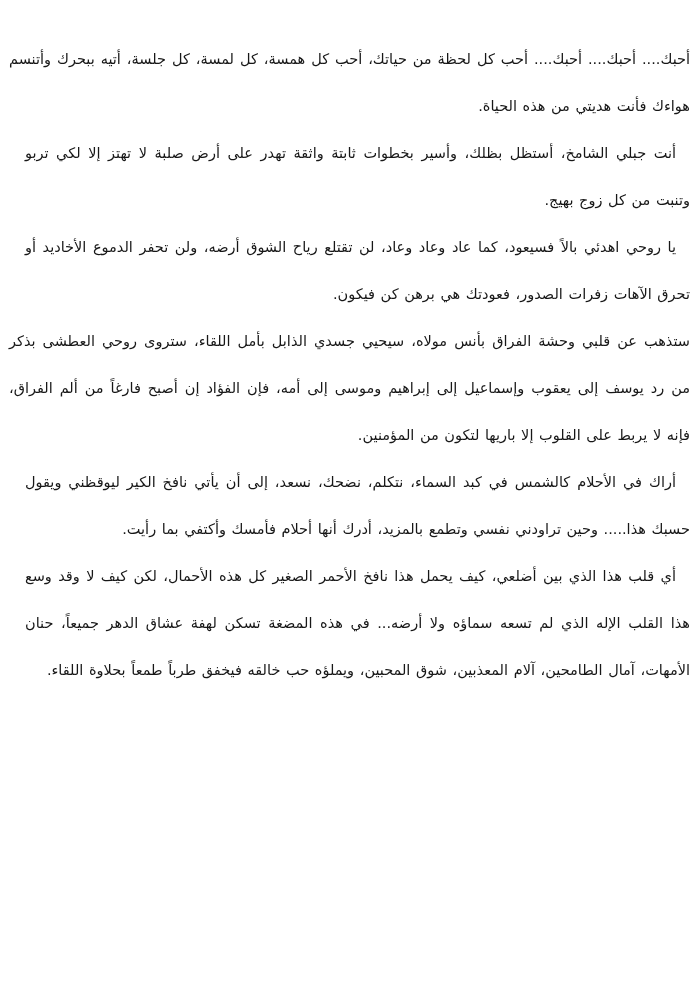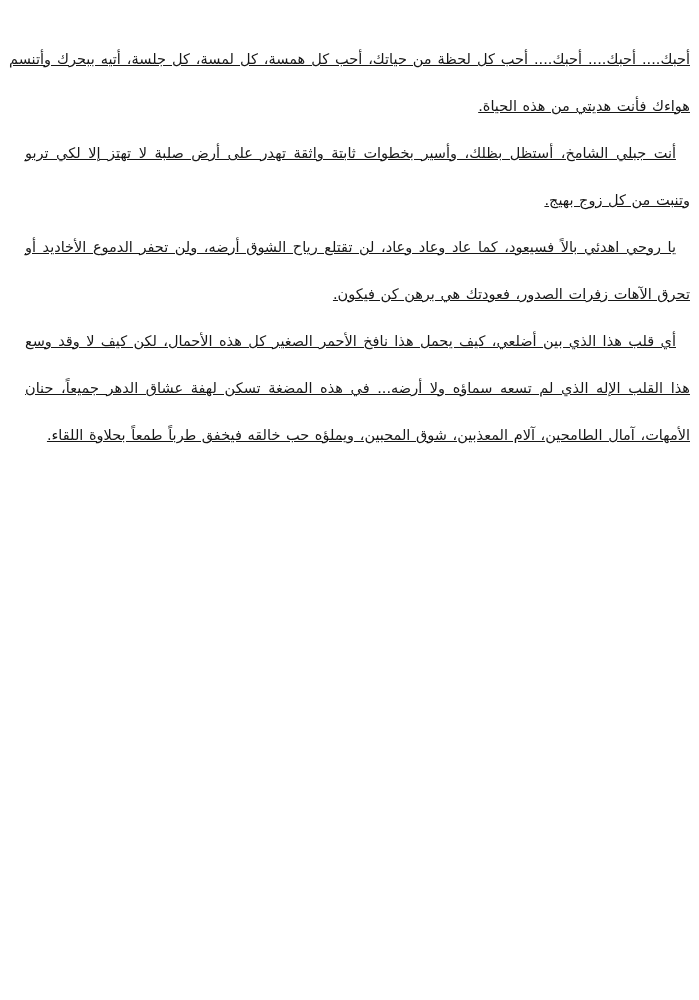--- a/index.html
+++ b/index.html
@@ -13,35 +13,36 @@
   .page {
     width: 699px;
     height: 896px;
     box-sizing: border-box;
     background: #ffffff;
     padding: 36px 9px 0 9px;
     direction: rtl;
     font-family: "DejaVu Sans", sans-serif;
     font-size: 14.5px;
     color: #171717;
-    text-decoration: underline;
   }
   .para {
     margin: 0;
     padding: 0;
     text-align: justify;
     line-height: 47px;
     word-spacing: 1px;
   }
   .para.indented {
     text-indent: 14px;
     margin-left: 16px;
   }
 </style>
 </head>
 <body>
 
 <div class="page">
   <p class="para">أحبك.... أحبك.... أحبك.... أحب كل لحظة من حياتك، أحب كل همسة، كل لمسة، كل جلسة، أتيه ببحرك وأتنسم هواءك فأنت هديتي من هذه الحياة.</p>
   <p class="para indented">أنت جبلي الشامخ، أستظل بظلك، وأسير بخطوات ثابتة واثقة تهدر على أرض صلبة لا تهتز إلا لكي تربو وتنبت من كل زوج بهيج.</p>
   <p class="para indented">يا روحي اهدئي بالاً فسيعود، كما عاد وعاد وعاد، لن تقتلع رياح الشوق أرضه، ولن تحفر الدموع الأخاديد أو تحرق الآهات زفرات الصدور، فعودتك هي برهن كن فيكون.</p>
+  <p class="para">ستذهب عن قلبي وحشة الفراق بأنس مولاه، سيحيي جسدي الذابل بأمل اللقاء، ستروى روحي العطشى بذكر من رد يوسف إلى يعقوب وإسماعيل إلى إبراهيم وموسى إلى أمه، فإن الفؤاد إن أصبح فارغاً من ألم الفراق، فإنه لا يربط على القلوب إلا باريها لتكون من المؤمنين.</p>
+  <p class="para indented">أراك في الأحلام كالشمس في كبد السماء، نتكلم، نضحك، نسعد، إلى أن يأتي نافخ الكير ليوقظني ويقول حسبك هذا..... وحين تراودني نفسي وتطمع بالمزيد، أدرك أنها أحلام فأمسك وأكتفي بما رأيت.</p>
   <p class="para indented">أي قلب هذا الذي بين أضلعي، كيف يحمل هذا نافخ الأحمر الصغير كل هذه الأحمال، لكن كيف لا وقد وسع هذا القلب الإله الذي لم تسعه سماؤه ولا أرضه... في هذه المضغة تسكن لهفة عشاق الدهر جميعاً، حنان الأمهات، آمال الطامحين، آلام المعذبين، شوق المحبين، ويملؤه حب خالقه فيخفق طرباً طمعاً بحلاوة اللقاء.</p>
 </div>
 
 </body></html>

